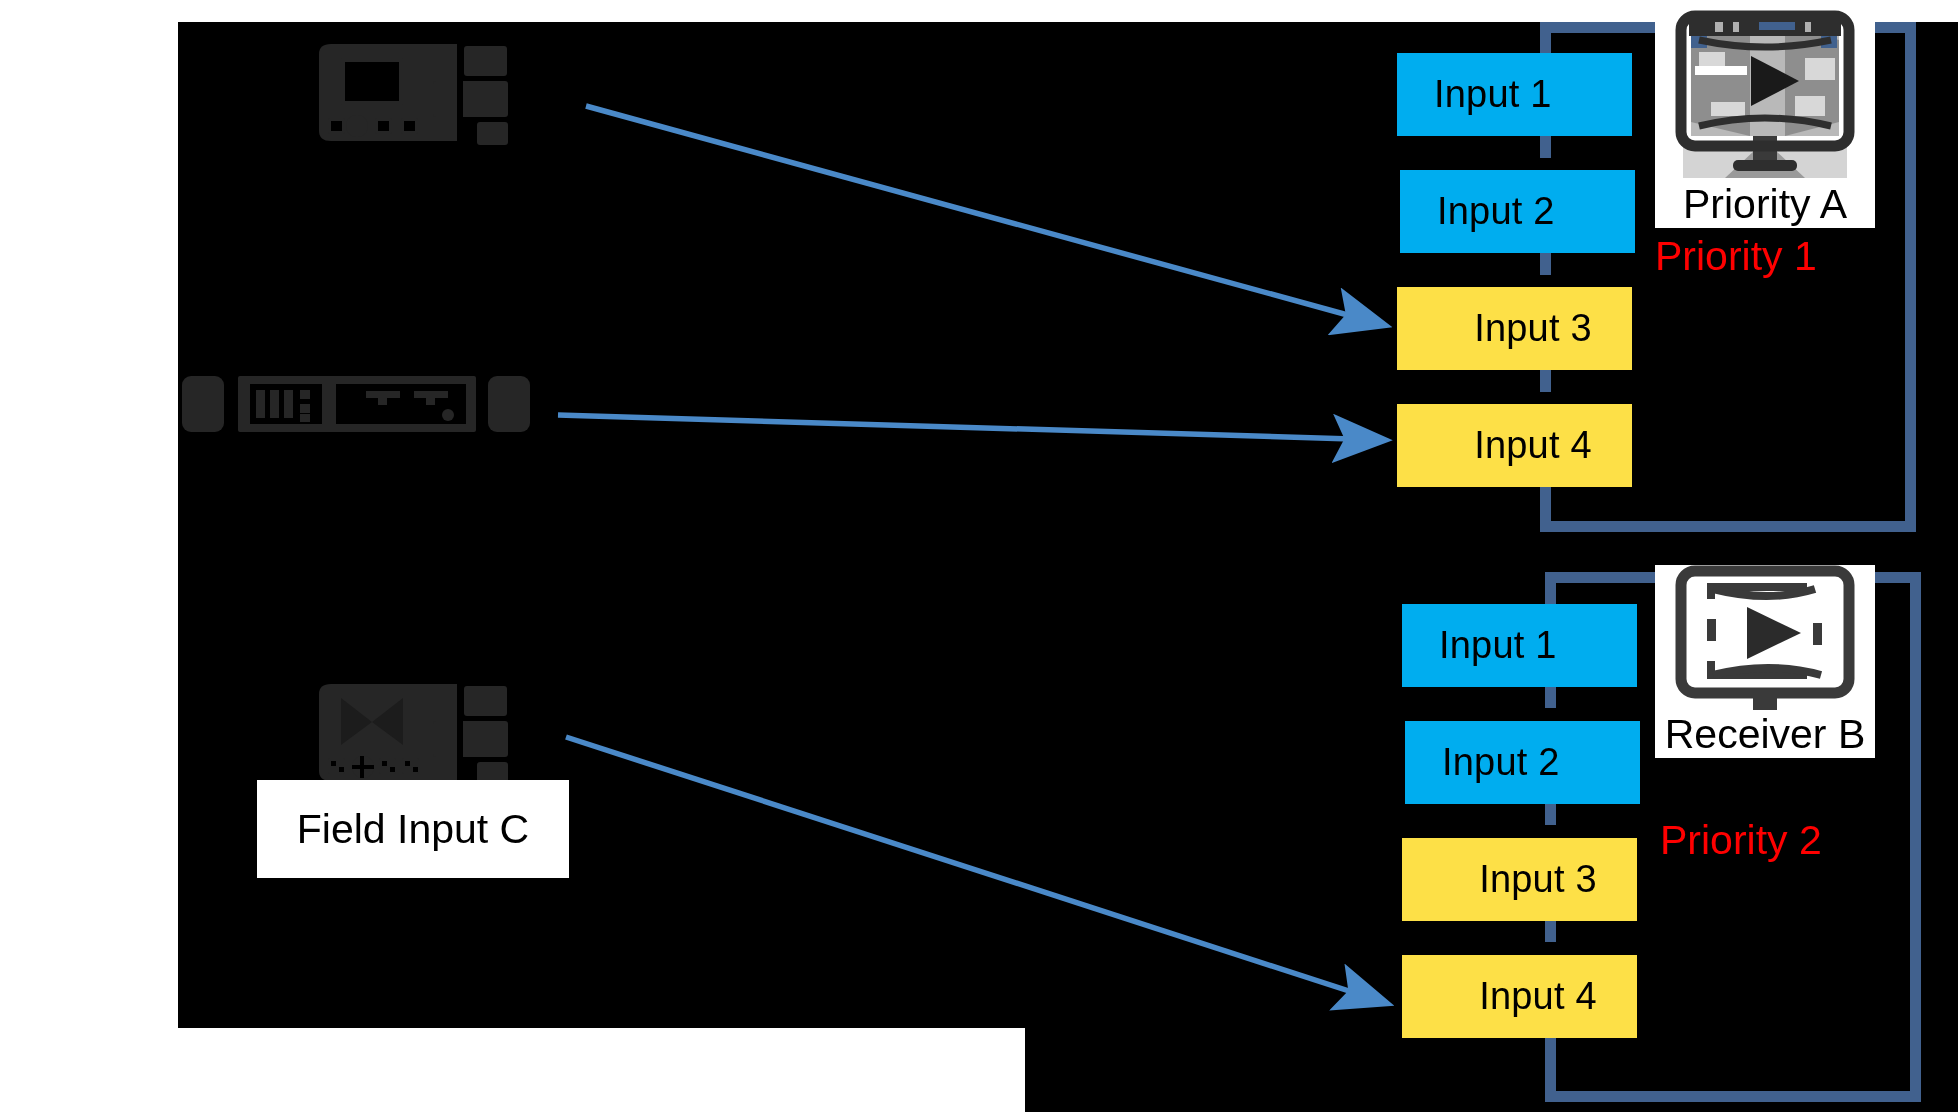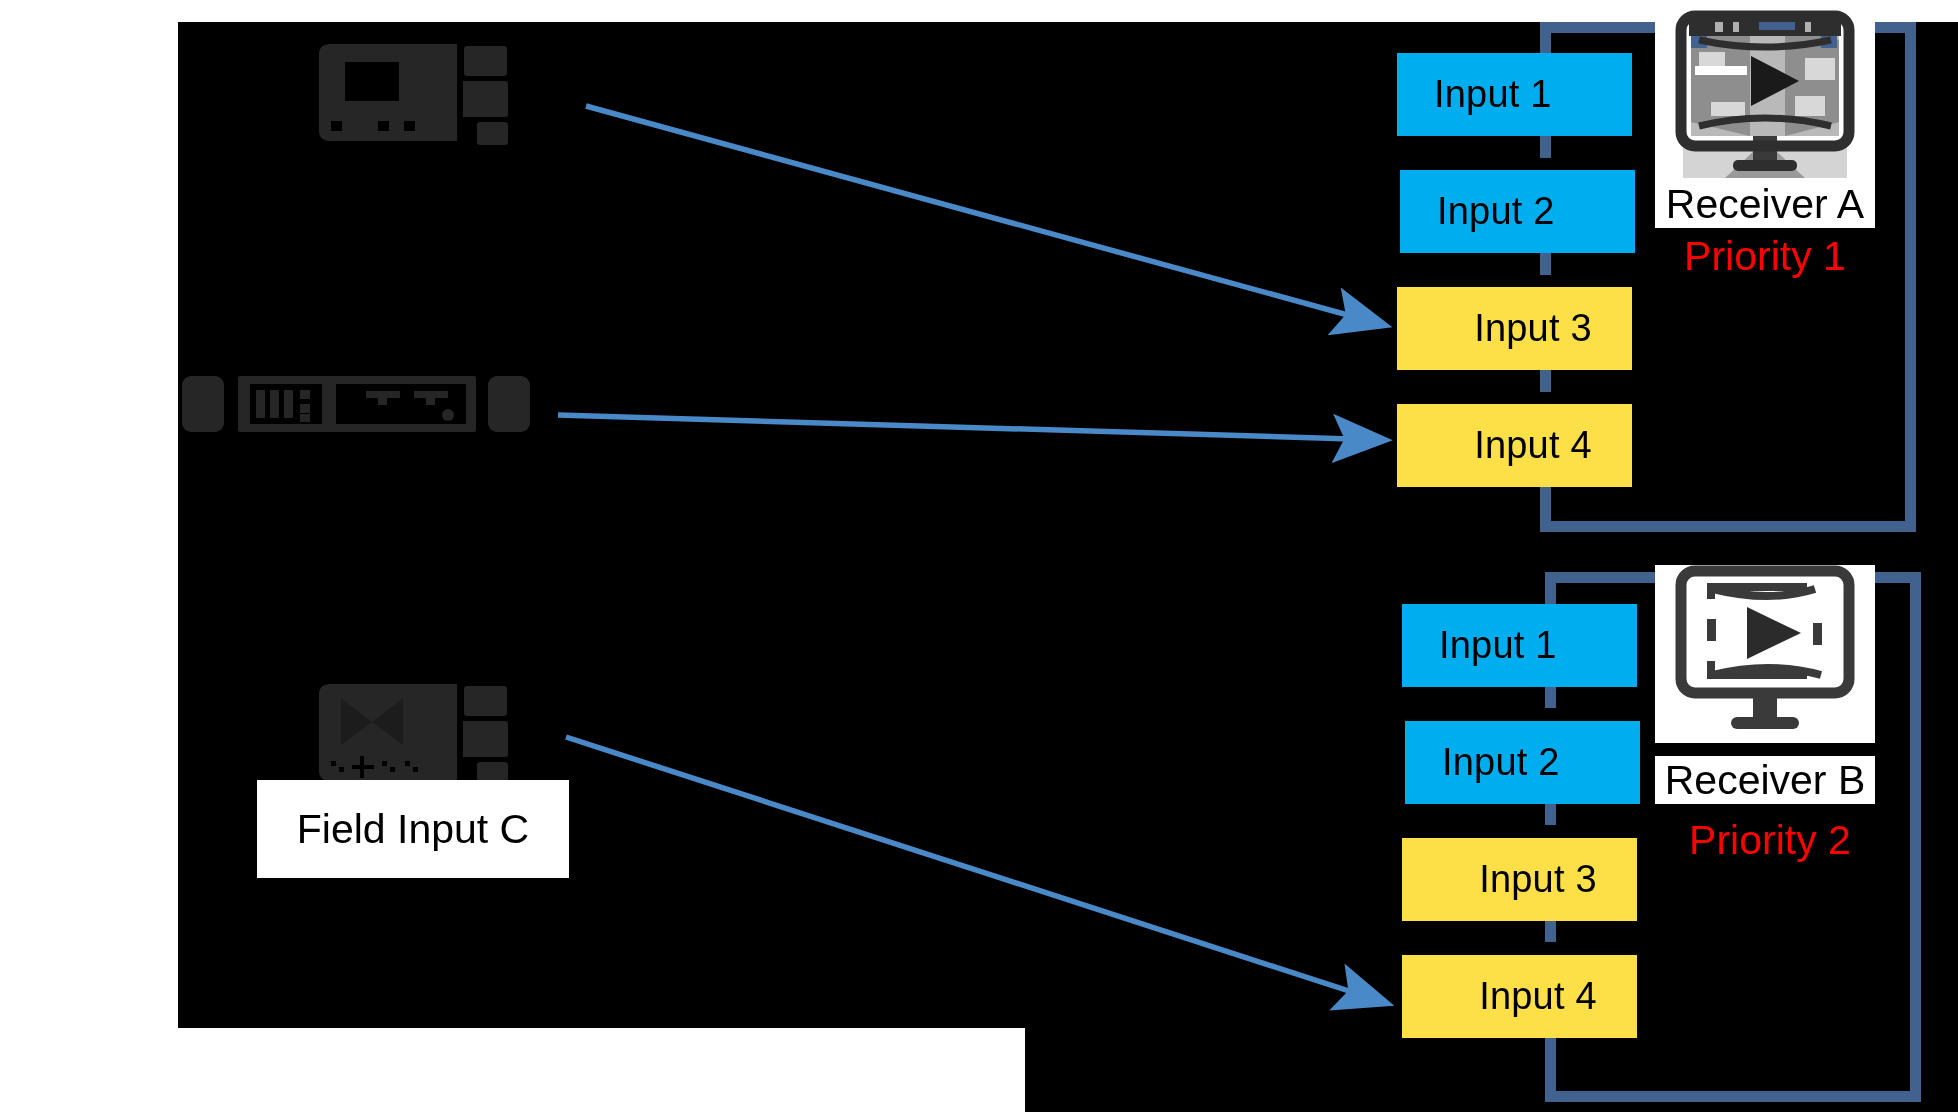--- a/index.html
+++ b/index.html
@@ -80,21 +80,21 @@
     font-size: 41px;
     white-space: nowrap;
   }
   .label-priority {
     position: absolute;
     color: #FF0000;
     font-size: 41px;
     white-space: nowrap;
     display: flex;
     align-items: center;
-    justify-content: center;
+    justify-content: flex-start;
   }
 
   
   .arrows {
     position: absolute;
     left: 0; top: 0;
     width: 1958px;
     height: 1112px;
     pointer-events: none;
   }
@@ -276,21 +276,21 @@
       <rect x="166" y="26" width="16" height="12" fill="#41618E"></rect>
 
       <path d="M44 30 Q110 44 176 30" fill="none" stroke="#2e2e2e" stroke-width="7"></path>
       <path d="M44 116 Q110 100 176 116" fill="none" stroke="#2e2e2e" stroke-width="7"></path>
 
       <path d="M96 46 L144 71 L96 96 Z" fill="#1a1a1a"></path>
     </svg>
   </div>
 
   <div class="label-white" style="left:1655px; top:180px; width:220px; height:48px;">
-    <span>Receiver A</span>
+    <span>Priority A</span>
   </div>
 
   <div class="label-priority" style="left:1655px; top:232px; width:220px; height:48px;">
     <span>Priority 1</span>
   </div>
 
   <div class="receiver-icon" style="left:1655px; top:565px; width:220px; height:178px;">
     <svg width="220" height="178" viewBox="0 0 220 178">
       <rect x="0" y="0" width="220" height="178" fill="#ffffff"></rect>
 
@@ -304,21 +304,21 @@
       <rect x="52" y="54" width="9" height="22" fill="#3a3a3a"></rect>
       <rect x="158" y="58" width="9" height="22" fill="#3a3a3a"></rect>
 
       <path d="M58 24 Q114 38 160 24" fill="none" stroke="#3a3a3a" stroke-width="8"></path>
       <path d="M58 110 Q114 96 166 110" fill="none" stroke="#3a3a3a" stroke-width="8"></path>
 
       <path d="M92 42 L146 68 L92 94 Z" fill="#2b2b2b"></path>
     </svg>
   </div>
 
-  <div class="label-white" style="left:1655px; top:756px; width:220px; height:48px;">
+  <div class="label-white" style="left:1655px; top:710px; width:220px; height:48px;">
     <span>Receiver B</span>
   </div>
 
   <div class="label-priority" style="left:1660px; top:788px; width:220px; height:48px;margin-top:28px;">
     <span>Priority 2</span>
   </div>
 
   <svg class="arrows">
     <defs>
       <marker id="ah" markerWidth="11" markerHeight="9" refX="9.4" refY="4.5" orient="auto" markerUnits="strokeWidth">

